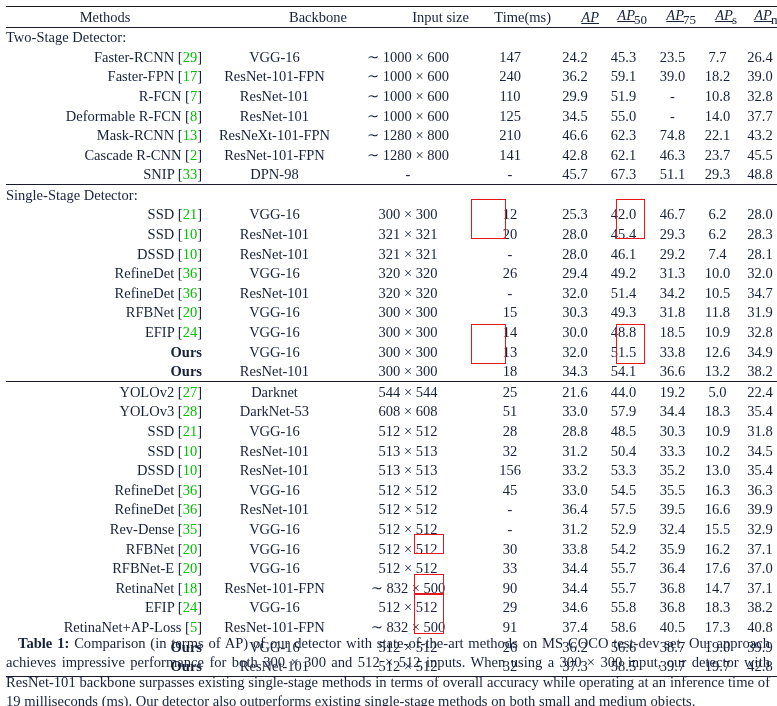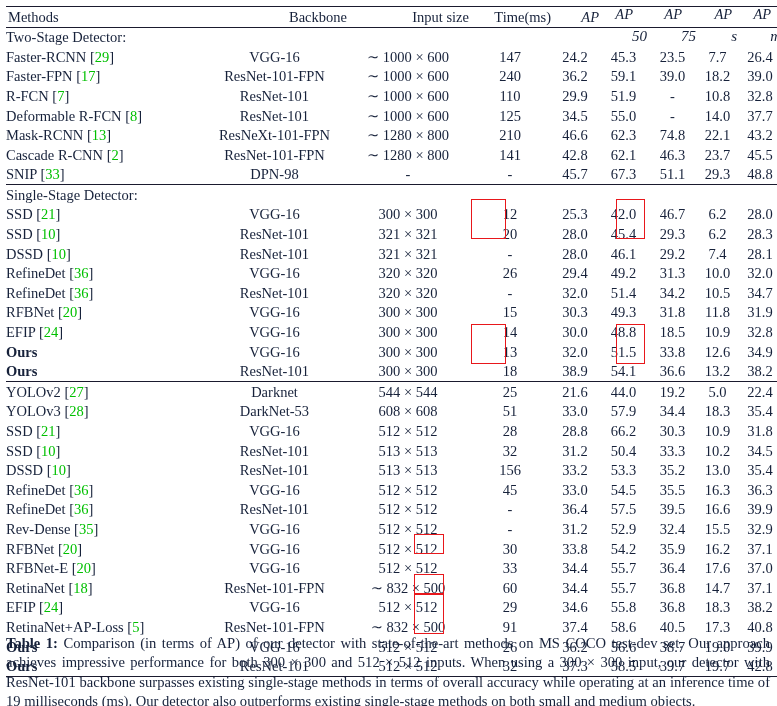--- a/index.html
+++ b/index.html
@@ -49,46 +49,46 @@
   col.c-aps     { width: 41px;  }
   col.c-apm     { width: 44px;  }
 
   th.hd {
     font-size: 14.5px;
     font-weight: normal;
     text-align: right;
     padding-bottom: 3px;
     padding-top: 2px;
   }
-  th.hd.left { text-align: left; padding-left: 2px; margin-left: 36px; }
+  th.hd.left { text-align: center; padding-left: 2px; margin-left: 36px; }
   th.hd .mathit {
     font-style: italic;
     font-family: "Liberation Serif", "DejaVu Serif", serif;
+    text-decoration: underline;
   }
   th.hd .sub {
-    font-style: italic;
-    font-size: 15px;
+    font-size: 13px;
     vertical-align: sub;
     position: relative;
-    top: 18px;
+    top: 0;
     left: -1px;
   }
 
   tr.rule-top > * { border-top: 1.4px solid #1a1a2e; }
   tr.rule-under > * { border-bottom: 1.1px solid #1a1a2e; }
   tr.rule-above > * { border-top: 1.1px solid #1a1a2e; }
 
-  td.method { text-align: left; padding-left: 2px; }
+  td.method { text-align: right; padding-left: 2px; }
   td.num, td.ctr { text-align: center; }
   td.sect {
     text-align: left;
     padding-left: 2px;
     font-weight: bold;
   }
-  .b { font-weight: bold; }
+  .b { font-weight: bold; margin-left: 12px; }
   .ref { color: #00c000; }
 
   
   .hl {
     position: absolute;
     border: 1.6px solid #e8171b;
     box-sizing: border-box;
     pointer-events: none;
   }
 
@@ -304,21 +304,21 @@
           <td class="num b">51.5</td>
           <td class="num b">33.8</td>
           <td class="num b">12.6</td>
           <td class="num b">34.9</td>
         </tr>
         <tr>
           <td class="method"><span class="b">Ours</span></td>
           <td class="ctr b">ResNet-101</td>
           <td class="ctr b">300 × 300</td>
           <td class="ctr b">18</td>
-          <td class="num b">38.9</td>
+          <td class="num b">34.3</td>
           <td class="num b">54.1</td>
           <td class="num b">36.6</td>
           <td class="num b">13.2</td>
           <td class="num b">38.2</td>
         </tr>
         <tr class="rule-above">
           <td class="method"><span>YOLOv2</span> [<span class="ref">27</span>]</td>
           <td class="ctr">Darknet</td>
           <td class="ctr">544 × 544</td>
           <td class="ctr">25</td>
@@ -338,21 +338,21 @@
           <td class="num">34.4</td>
           <td class="num">18.3</td>
           <td class="num">35.4</td>
         </tr>
         <tr>
           <td class="method"><span>SSD</span> [<span class="ref">21</span>]</td>
           <td class="ctr">VGG-16</td>
           <td class="ctr">512 × 512</td>
           <td class="ctr">28</td>
           <td class="num">28.8</td>
-          <td class="num">66.2</td>
+          <td class="num">48.5</td>
           <td class="num">30.3</td>
           <td class="num">10.9</td>
           <td class="num">31.8</td>
         </tr>
         <tr>
           <td class="method"><span>SSD</span> [<span class="ref">10</span>]</td>
           <td class="ctr">ResNet-101</td>
           <td class="ctr">513 × 513</td>
           <td class="ctr">32</td>
           <td class="num">31.2</td>
@@ -424,21 +424,21 @@
           <td class="num">34.4</td>
           <td class="num">55.7</td>
           <td class="num">36.4</td>
           <td class="num">17.6</td>
           <td class="num">37.0</td>
         </tr>
         <tr>
           <td class="method"><span>RetinaNet</span> [<span class="ref">18</span>]</td>
           <td class="ctr">ResNet-101-FPN</td>
           <td class="ctr">∼ 832 × 500</td>
-          <td class="ctr">60</td>
+          <td class="ctr">90</td>
           <td class="num">34.4</td>
           <td class="num">55.7</td>
           <td class="num">36.8</td>
           <td class="num">14.7</td>
           <td class="num">37.1</td>
         </tr>
         <tr>
           <td class="method"><span>EFIP</span> [<span class="ref">24</span>]</td>
           <td class="ctr">VGG-16</td>
           <td class="ctr">512 × 512</td>

